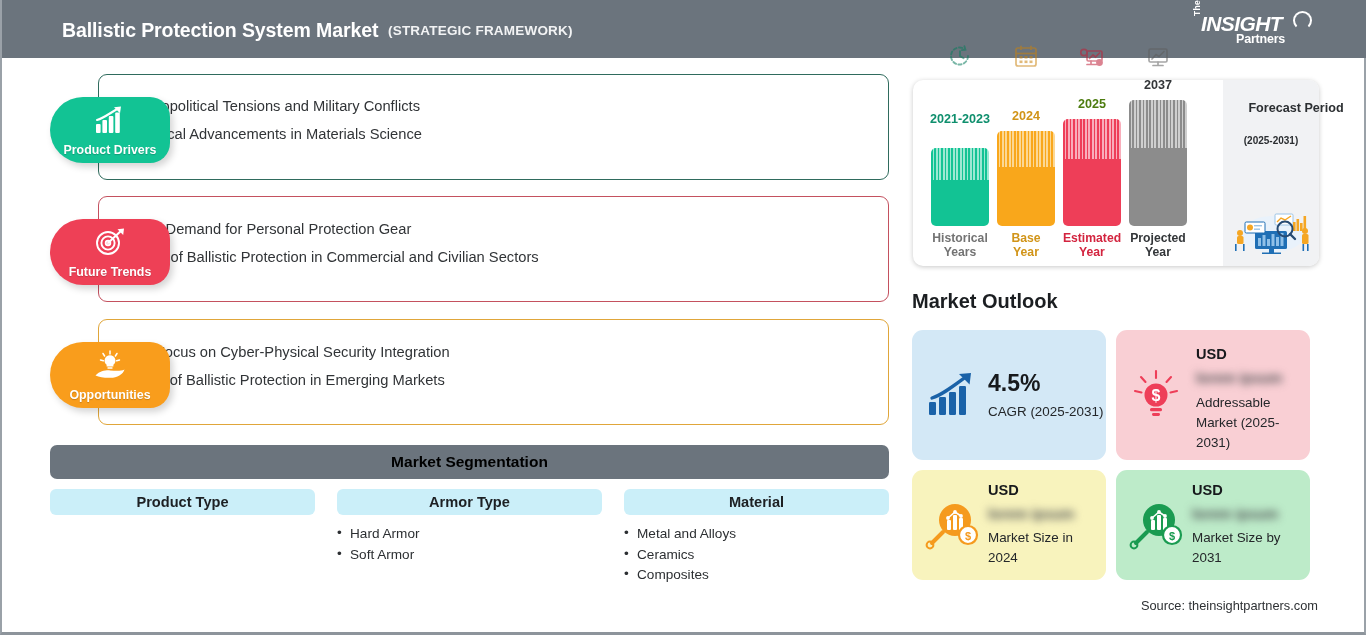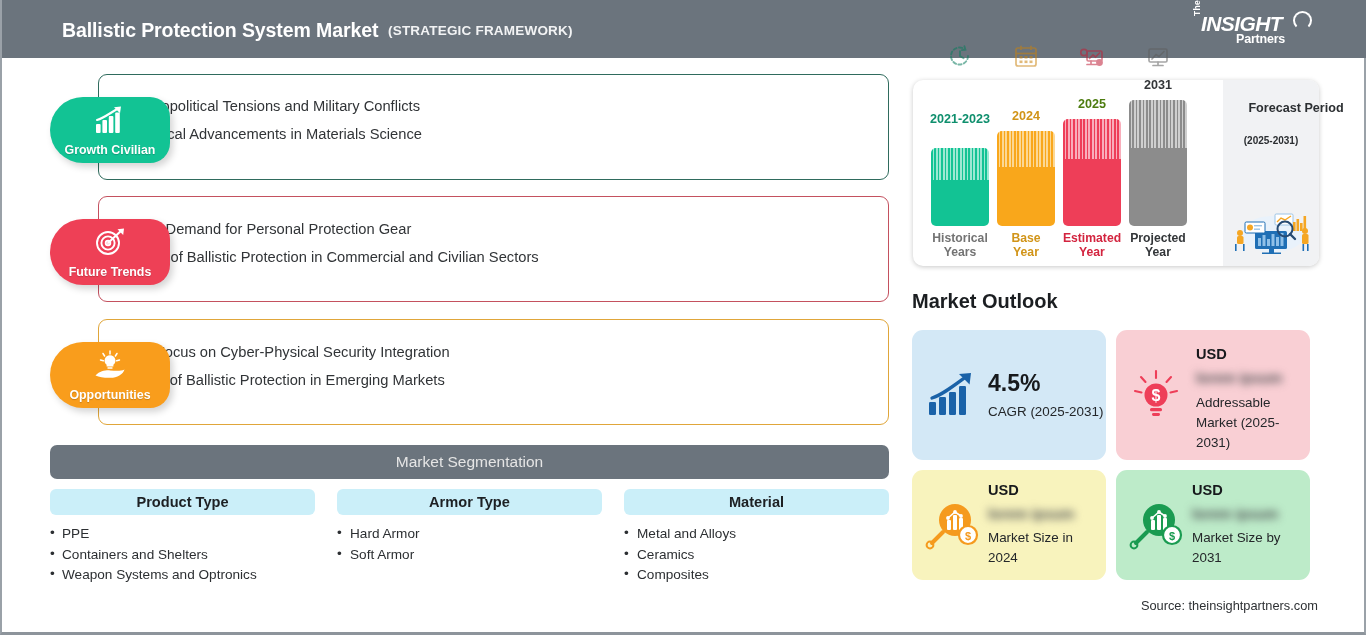--- a/index.html
+++ b/index.html
@@ -37,21 +37,21 @@
   .badge{position:absolute;width:120px;height:66px;border-radius:33px 20px 20px 33px;
      box-shadow:3px 4px 7px rgba(0,0,0,.17);display:flex;flex-direction:column;align-items:center;justify-content:flex-end;padding-bottom:7px;box-sizing:border-box;}
   .badge-label{color:#fff;font-size:12.4px;font-weight:bold;text-shadow:0 1px 1px rgba(0,0,0,.2);line-height:12px;}
   .badge-icon{position:absolute;top:8px;left:50%;transform:translateX(-50%);width:34px;height:30px;}
   .b1{left:48px;top:39px;background:#12C394;}
   .b2{left:48px;top:161px;background:#EE4056;}
   .b3{left:48px;top:284px;background:#F99D1C;}
 
   
   .seg-title{position:absolute;left:48px;top:387px;width:839px;height:34px;background:#6b747d;border-radius:7px;
-     color:#e5e5e5;font-size:15.5px;font-weight:normal;display:flex;align-items:center;justify-content:center;}
+     color:#000000;font-size:15.5px;font-weight:bold;display:flex;align-items:center;justify-content:center;}
   .seg-col{position:absolute;top:431px;}
   .seg-head{height:26px;background:#CBEFF9;border-radius:6px;display:flex;align-items:center;justify-content:center;
      color:#1d2023;font-size:14.6px;font-weight:bold;}
   .seg-list{margin:9px 0 0 0;padding:0;}
   .seg-list li{list-style:none;position:relative;padding-left:12px;color:#2c2f32;font-size:13.6px;line-height:20.5px;white-space:nowrap;}
   .seg-list li:before{content:"\2022";position:absolute;left:0;top:-1px;}
   .sc1{left:48px;width:265px;} .sc2{left:335px;width:265px;} .sc3{left:622px;width:265px;}
   .sc1 .seg-list{margin-left:0;} .sc2 .seg-list{margin-left:-1px;padding-left:1px;} .sc3 .seg-list{margin-left:0;}
   .sc2 .seg-list li{padding-left:13px;} .sc3 .seg-list li{padding-left:13px;}
 
@@ -132,21 +132,21 @@
           <g fill="#ffffff">
             <rect x="3" y="19" width="4.6" height="9" rx="1"></rect>
             <rect x="9.4" y="15" width="4.6" height="13" rx="1"></rect>
             <rect x="15.8" y="11" width="4.6" height="17" rx="1"></rect>
             <rect x="22.2" y="7.5" width="4.6" height="20.5" rx="1"></rect>
           </g>
           <path d="M4 15 C11 13 17 8 26 3" stroke="#fff" stroke-width="2.1" fill="none" stroke-linecap="round"></path>
           <path d="M21 2.2 L28 1.4 L27 8.2 Z" fill="#fff"></path>
         </svg>
       </span>
-      <span class="badge-label">Growth Civilian</span>
+      <span class="badge-label">Product Drivers</span>
     </div>
 
     <div class="badge b2">
       <span class="badge-icon">
         <svg viewBox="0 0 34 30" width="34" height="30">
           <g fill="none" stroke="#fff" stroke-width="1.9">
             <circle cx="15" cy="16" r="11"></circle>
             <circle cx="15" cy="16" r="6.6"></circle>
             <circle cx="15" cy="16" r="2.3"></circle>
           </g>
@@ -172,25 +172,20 @@
           <path d="M2.5 25.5 C7 21 12 20.2 17 20.4 C22 20.6 27 21.6 31.5 19.4 C30 24.5 24 27.6 17.5 27.8 C11.5 28 6.5 27.2 2.5 25.5 Z" fill="#fff"></path>
         </svg>
       </span>
       <span class="badge-label">Opportunities</span>
     </div>
 
     <div class="seg-title">Market Segmentation</div>
 
     <div class="seg-col sc1">
       <div class="seg-head">Product Type</div>
-      <ul class="seg-list">
-        <li>PPE</li>
-        <li>Containers and Shelters</li>
-        <li>Weapon Systems and Optronics</li>
-      </ul>
     </div>
     <div class="seg-col sc2">
       <div class="seg-head">Armor Type</div>
       <ul class="seg-list">
         <li>Hard Armor</li>
         <li>Soft Armor</li>
       </ul>
     </div>
     <div class="seg-col sc3">
       <div class="seg-head">Material</div>
@@ -267,21 +262,21 @@
                   <line x1="12" y1="17" x2="12" y2="20"></line>
                   <line x1="8" y1="20.5" x2="18" y2="20.5"></line>
                 </g>
             <circle cx="20.5" cy="18.5" r="3.4" fill="#bf1f38"></circle>
               </svg>
           </span>
           <div class="bar-cap" style="color:#d3243f;">Estimated<br>Year</div>
         </div>
 
         <div class="bar-item" style="left:206px;">
-          <div class="bar-year" style="top:-2px;color:#333639;">2031</div>
+          <div class="bar-year" style="top:-2px;color:#333639;">2037</div>
           <div class="bar-rect" style="top:20px;height:126px;">
             <div class="bar-stripe" style="height:48px;background:repeating-linear-gradient(90deg,#8C8C8C 0 1.6px,#cfcfcf 1.6px 3.4px);"></div>
             <div class="bar-solid" style="height:78px;background:#8C8C8C;"></div>
           </div>
           <span class="bar-ico">
             <svg viewBox="0 0 26 24" width="26" height="24">
                 <g fill="none" stroke="#5d5d5d" stroke-width="1.7" stroke-linecap="round">
             <rect x="4" y="5" width="18" height="13" rx="1.4"></rect>
                   <path d="M7 15 L11 10.5 L14 12.5 L19 7.5"></path>
             <line x1="13" y1="18" x2="13" y2="21"></line>

